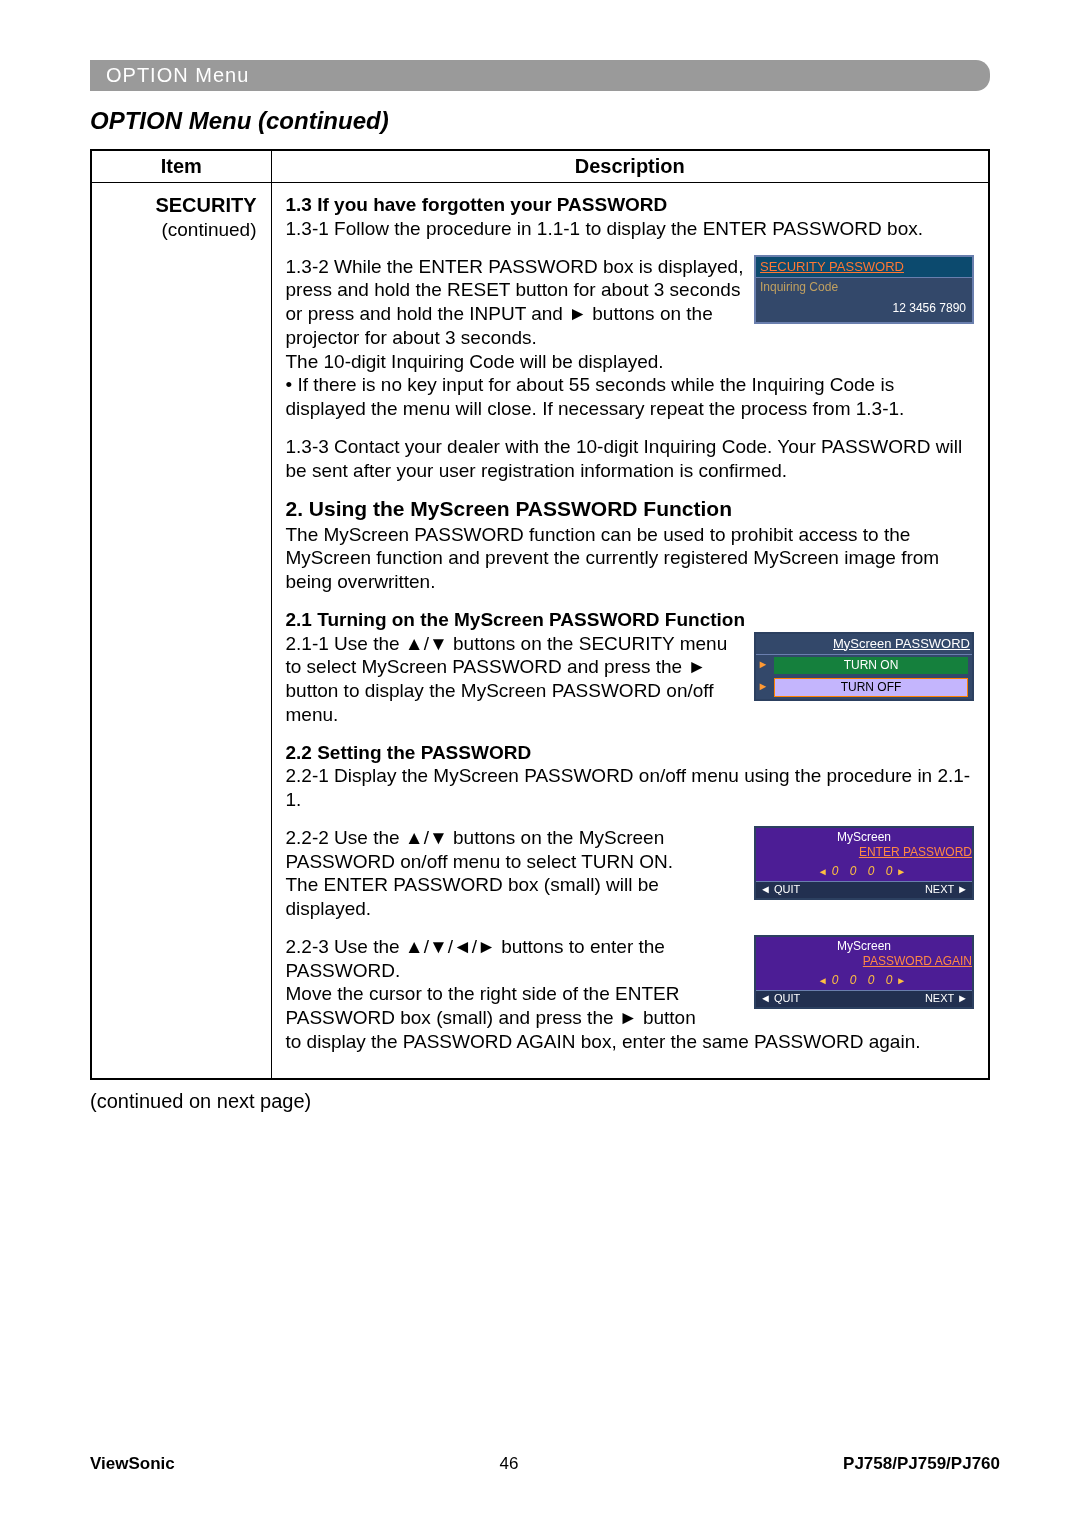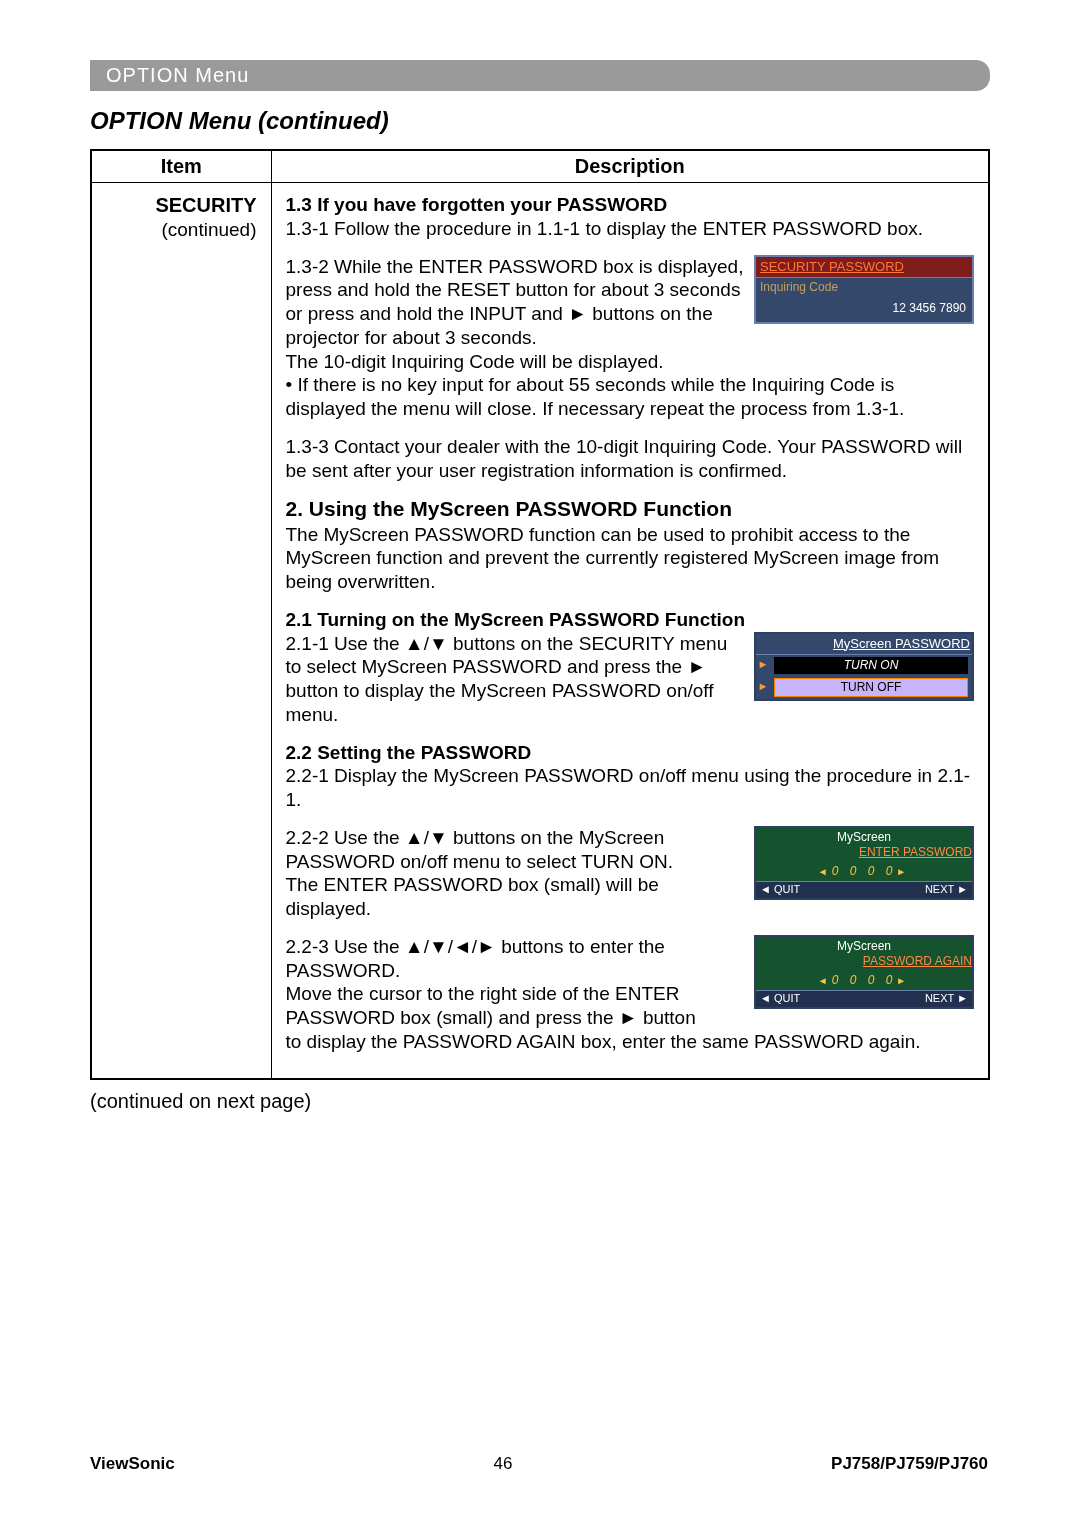--- a/index.html
+++ b/index.html
@@ -68,63 +68,63 @@
   .clear { clear: both; }
 
   
   .osd-box1 {
     width: 220px;
     background: #33486a;
     border: 2px solid #6a7fae;
     font-size: 13px;
     color: #fff;
   }
-  .osd-box1 .title { background:#7f1d1d; color:#ff7733; padding:2px 4px; text-decoration: underline; border-bottom:1px solid #6a7fae;}
+  .osd-box1 .title { background:#0c4a6e; color:#ff7733; padding:2px 4px; text-decoration: underline; border-bottom:1px solid #6a7fae;}
   .osd-box1 .sub { color:#c0a060; padding:2px 4px; font-size:12px;}
   .osd-box1 .code-row { text-align:right; color:#fff; padding:4px 6px 6px 23px; font-size:12px;}
 
   
   .osd-box2 {
     width: 220px;
     border:2px solid #2c4060;
     background:#33486a;
     font-size:13px;
   }
   .osd-box2 .title2 { text-align:right; color:#fff; padding:2px; border-bottom:1px solid #6a7fae; text-decoration:underline;}
   .osd-box2 .row { display:flex; align-items:center; }
   .osd-box2 .arrow { width:14px; text-align:center; color:#ff9933; font-size:11px;}
   .osd-box2 .opt { flex:1; margin:2px 4px; padding:1px 2px; text-align:center; font-size:12px;}
-  .osd-box2 .on { background:#000000; color:#fff;font-style:italic;}
+  .osd-box2 .on { background:#15803d; color:#fff;}
   .osd-box2 .off { background:#c4b5fd; color:#000; border:1px solid #ff8000;}
 
   
   .osd-box3 {
     width: 220px;
     border:2px solid #2c4060;
-    background:#14532d;
+    background:#4c1d95;
     font-size:12px;
     color:#fff;
     margin-left:44px;
   }
   .osd-box3 .t1 { text-align:center; color:#fff; padding-top:2px;}
   .osd-box3 .t2 { text-align:right; color:#ff8844; text-decoration:underline; padding-bottom:2px;}
   .osd-box3 .digits { text-align:center; color:#ffbf40; padding:2px 0; letter-spacing:4px;font-style:italic;}
   .osd-box3 .digits .tri { color:#ffbf40; font-size:10px;}
   .osd-box3 .btnrow { display:flex; justify-content:space-between; background:#223050; padding:1px 4px; font-size:11px; border-top:1px solid #6a7fae;}
   .osd-box3 .btnrow span { color:#fff;}
 
   .continued-note {
     font-size: 20px;
     margin-top: 10px;
   }
   .footer {
     position: absolute;
     bottom: 40px;
     left: 90px;
-    right: 92px;
+    right: 80px;
     display:flex;
     justify-content: space-between;
     font-size: 17px;
   }
   .footer .brand { font-weight: bold; }
   .footer .models { font-weight: bold; }
 </style>
 </head>
 <body>
 

